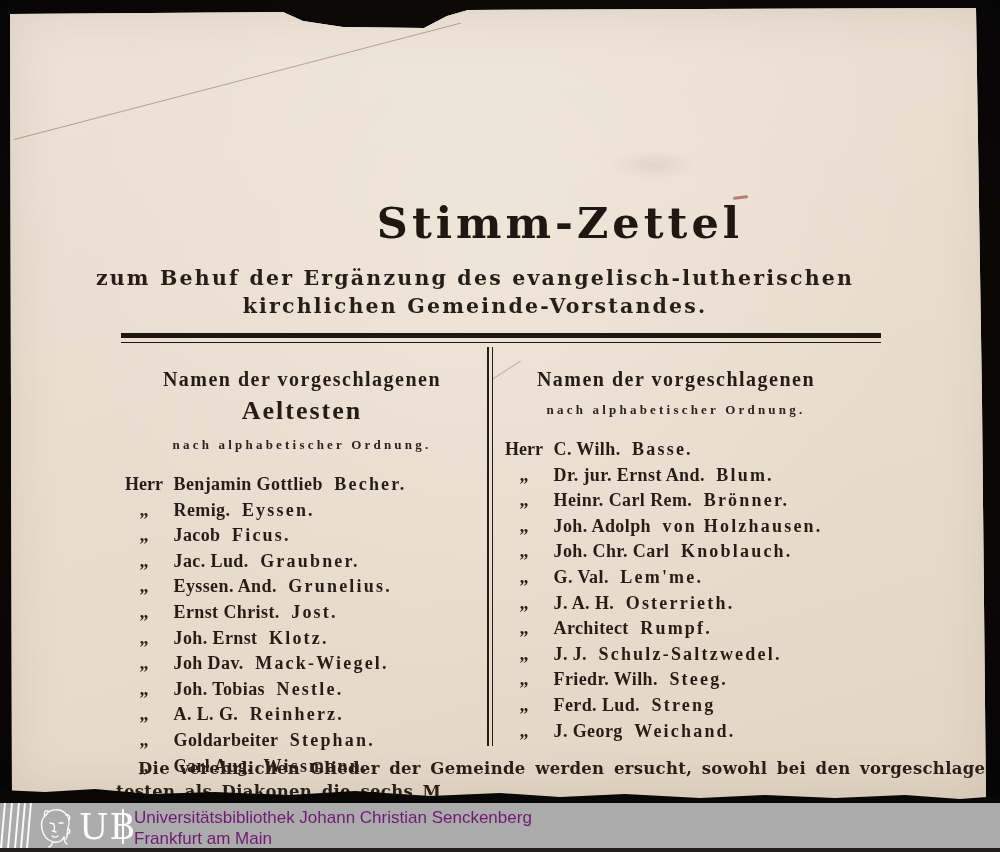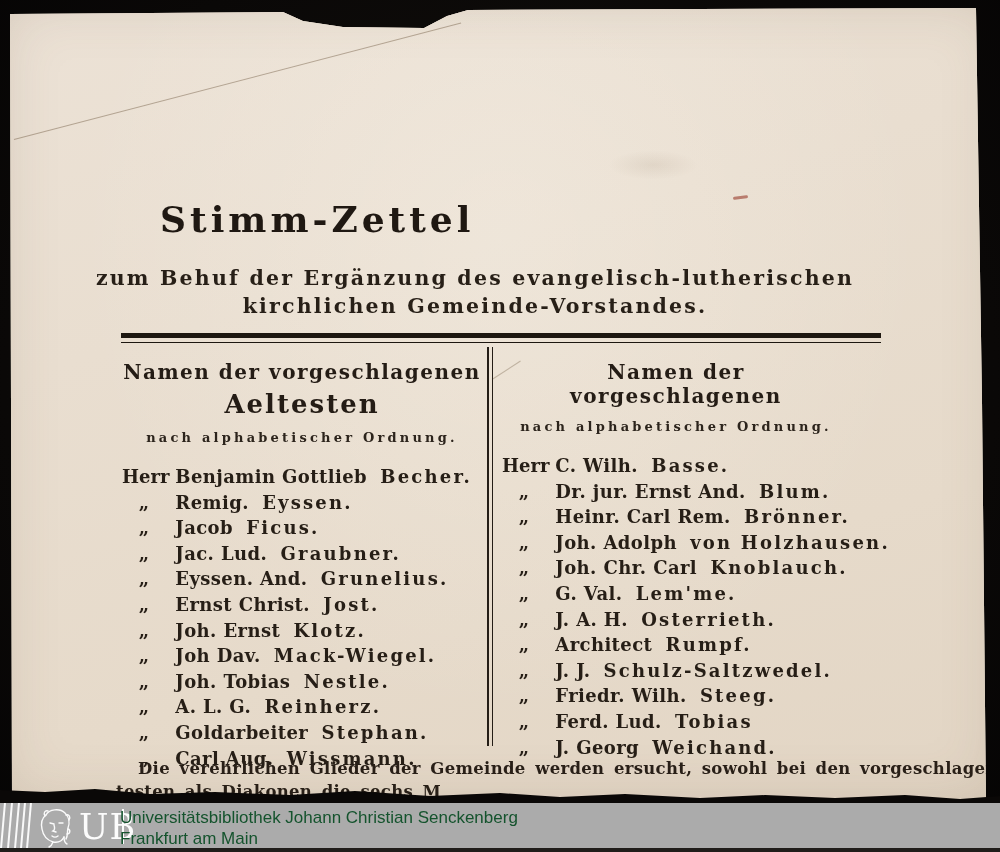--- a/index.html
+++ b/index.html
@@ -26,38 +26,38 @@
   .crease{position:absolute;background:rgba(110,88,64,.45);height:1px;transform-origin:left center;}
   .crease-1{left:14px;top:139px;width:462px;transform:rotate(-14.6deg);}
   .crease-2{left:492px;top:379px;width:34px;transform:rotate(-33deg);background:rgba(110,88,64,.35);}
   .red-mark{position:absolute;left:733px;top:196px;width:15px;height:3px;border-radius:2px;
     background:rgba(158,70,56,.65);transform:rotate(-8deg);}
   .smudge{position:absolute;left:608px;top:150px;width:90px;height:30px;border-radius:50%;
     background:radial-gradient(ellipse, rgba(120,95,70,.10), rgba(120,95,70,0) 70%);}
   
   .title{
     position:absolute;left:160px;top:198px;width:800px;margin:0;
-    font-size:36px;font-weight:bold;letter-spacing:4px;
+    text-align:center;font-size:43px;font-weight:bold;letter-spacing:4px;
     color:#1f1812;
   }
   .subtitle{
     position:absolute;left:75px;top:264px;width:800px;text-align:center;
     font-size:20.5px;font-weight:bold;letter-spacing:2.2px;line-height:28px;color:#271f17;
   }
   
   .hrule{
     position:absolute;left:121px;top:333px;width:760px;height:4px;
     border-top:5px solid #1d1710;border-bottom:1.5px solid #1d1710;
   }
   .vdivider{
     position:absolute;left:487px;top:347px;width:3px;height:399px;
     border-left:2px solid #241d16;border-right:1px solid #241d16;
   }
   
-  .col{position:absolute;top:360px;}
+  .col{position:absolute;top:368px;font-family:Liberation Serif, serif;}
   .col-left{left:122px;width:360px;}
   .col-right{left:502px;width:348px;}
   .col-head{text-align:center;}
   .ch1{font-size:20px;font-weight:bold;letter-spacing:1.5px;}
   .ch2{font-size:26px;font-weight:bold;letter-spacing:2px;margin-top:5px;}
   .ch3{font-size:13px;font-weight:bold;letter-spacing:3.2px;margin-top:11px;color:#2c241c;}
   .name-list{margin-top:21px;}
   .name-row{height:25.6px;font-size:18px;font-weight:bold;white-space:nowrap;color:#261e16;}
   .prefix{display:inline-block;width:44px;text-align:center;}
   .given{margin-left:3px;letter-spacing:.4px;}
@@ -84,21 +84,21 @@
   }
   .libbar::after{content:"";position:absolute;left:0;bottom:0;width:100%;height:4px;background:#201d1a;}
   .logo-lines{position:absolute;left:0;top:0;width:32px;height:45px;transform:skewX(-5deg);}
   .logo-lines span{position:absolute;top:0;bottom:0;width:2px;background:rgba(255,255,255,.92);}
   .portrait{position:absolute;left:33px;top:3px;}
   .ub{
     position:absolute;left:79px;top:4px;font-family:"DejaVu Serif","Liberation Serif",serif;
     font-size:35px;font-weight:normal;color:#fcfcfc;letter-spacing:1px;line-height:40px;
   }
   .logo-sep{position:absolute;left:122px;top:6px;width:2px;height:35px;background:#fcfcfc;}
-  .libtext{position:absolute;left:120px;top:4px;color:#14532d;font-size:17px;line-height:21px;}
+  .libtext{position:absolute;left:134px;top:4px;color:#701a75;font-size:17px;line-height:21px;}
 </style>
 </head>
 <body>
 
 <div class="stage">
 
   <div class="paper">
     <div class="crease crease-1"></div>
     <div class="crease crease-2"></div>
     <div class="red-mark"></div>
@@ -257,21 +257,21 @@
 
   <div class="name-row">
     <span class="prefix">„</span>
     <span class="given">Friedr. Wilh.</span>
     <span class="family">Steeg.</span>
   </div>
 
   <div class="name-row">
     <span class="prefix">„</span>
     <span class="given">Ferd. Lud.</span>
-    <span class="family">Tobias</span>
+    <span class="family">Streng</span>
   </div>
 
   <div class="name-row">
     <span class="prefix">„</span>
     <span class="given">J. Georg</span>
     <span class="family">Weichand.</span>
   </div>
 </div>
     </section>
 

